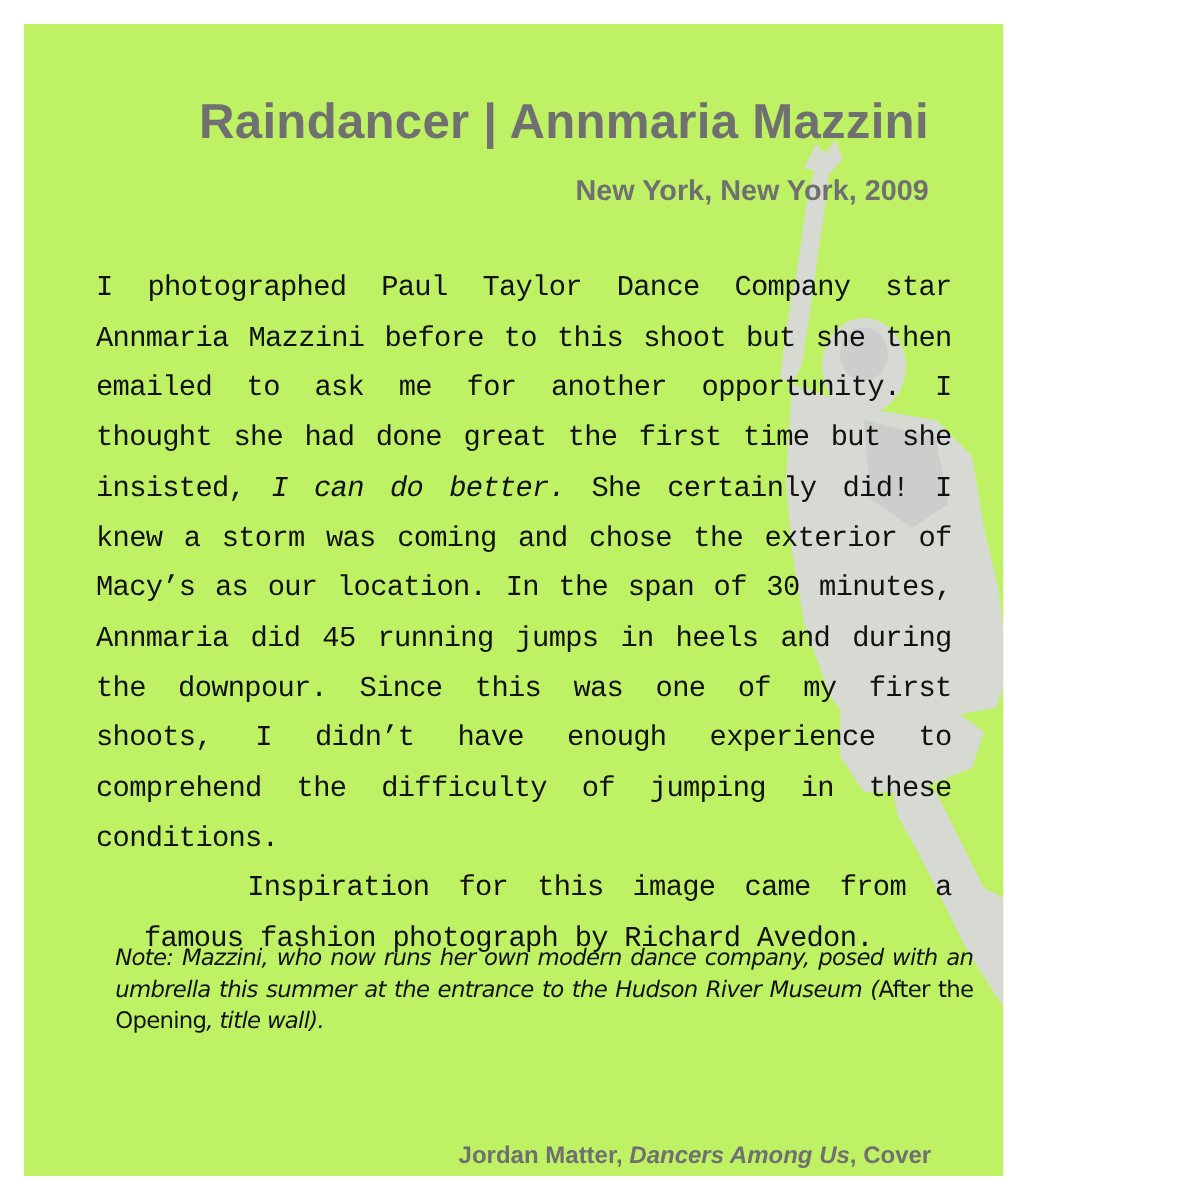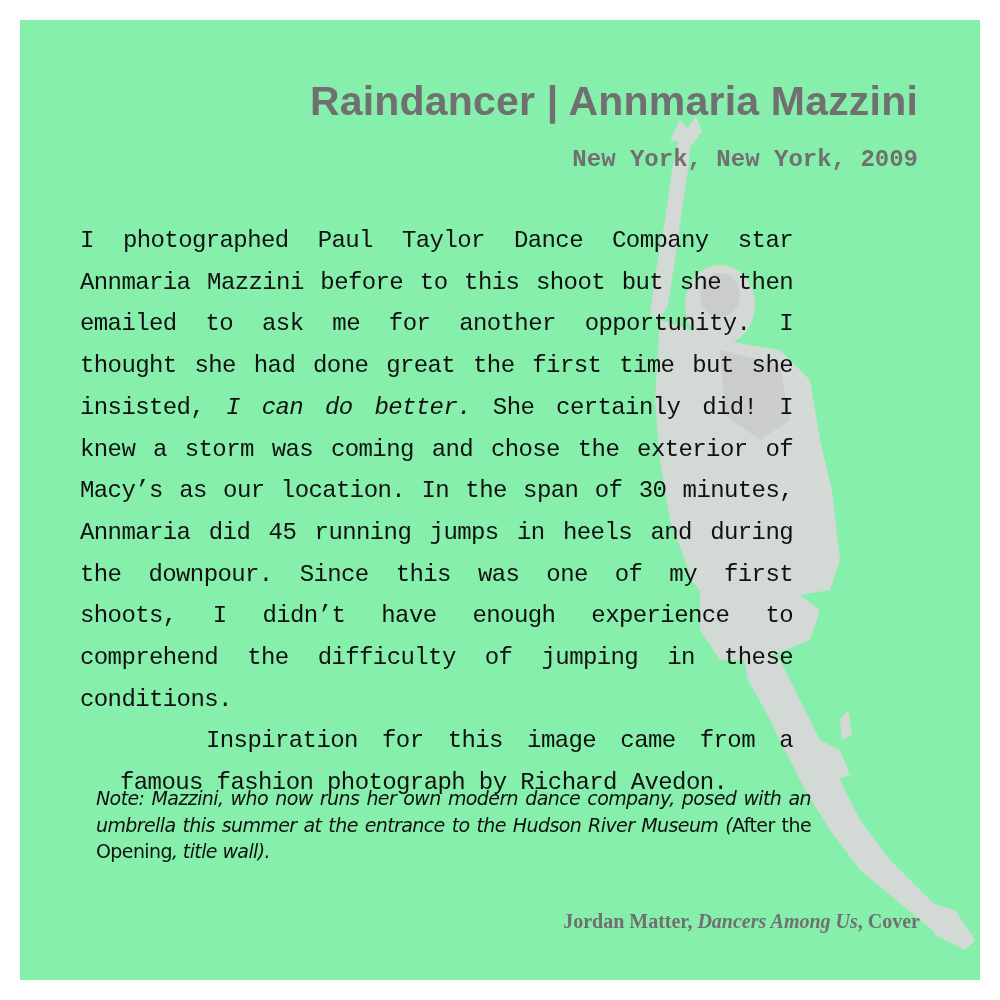--- a/index.html
+++ b/index.html
@@ -1,47 +1,47 @@
 <!DOCTYPE html>
 <html><head>
   <meta charset="utf-8">
   <style>
     html, body { margin: 0; padding: 0; background: #ffffff; }
     body { width: 1000px; height: 1000px; position: relative; overflow: hidden; }
     .panel {
-      position: absolute; left: 20px; top: 20px; width: 960px; height: 960px;
-      background: #86efac; overflow: hidden;
+      position: absolute; left: 20px; top: 20px; width: 784px; height: 960px;
+      background: #bef264; overflow: hidden; padding-left: 32px;
     }
     .silhouette { position: absolute; left: 0; top: 0; width: 960px; height: 960px; }
     .title {
       position: absolute; right: 62px; top: 58px;
       font-family: "Liberation Sans", sans-serif; font-weight: bold;
       font-size: 41px; color: #707070; letter-spacing: 0.2px; white-space: nowrap;
     }
     .subtitle {
       position: absolute; right: 62px; top: 126px;
-      font-family: Liberation Mono, monospace; font-weight: bold;
+      font-family: Liberation Sans, sans-serif; font-weight: bold;
       font-size: 24px; color: #707070; white-space: nowrap;
     }
     .body-text {
       position: absolute; left: 60px; top: 200px; width: 713px;
       font-family: Liberation Mono, monospace; font-size: 24px; line-height: 41.7px;
       color: #111111; text-align: justify; letter-spacing: -0.6px; word-spacing: 0px;
     }
     .body-text p { margin: 0; }
     .body-text .indent { text-indent: 86px; margin-left: 40px; }
     .note {
       position: absolute; left: 76px; top: 765px; width: 715px;
       font-family: "DejaVu Sans", sans-serif; font-size: 19px; line-height: 26.5px;
       color: #111111; text-align: justify; letter-spacing: -0.6px;
     }
     .note p { margin: 0; }
     .credit {
-      position: absolute; right: 60px; top: 890px;
-      font-family: Liberation Serif, serif; font-weight: bold;
+      position: absolute; right: 60px; top: 932px;
+      font-family: Liberation Sans, sans-serif; font-weight: bold;
       font-size: 20px; color: #707070; white-space: nowrap;
     }
     em, i { font-style: italic; }
     .upright { font-style: normal; }
   </style>
 </head>
 <body>
 
 <div class="panel">
 

